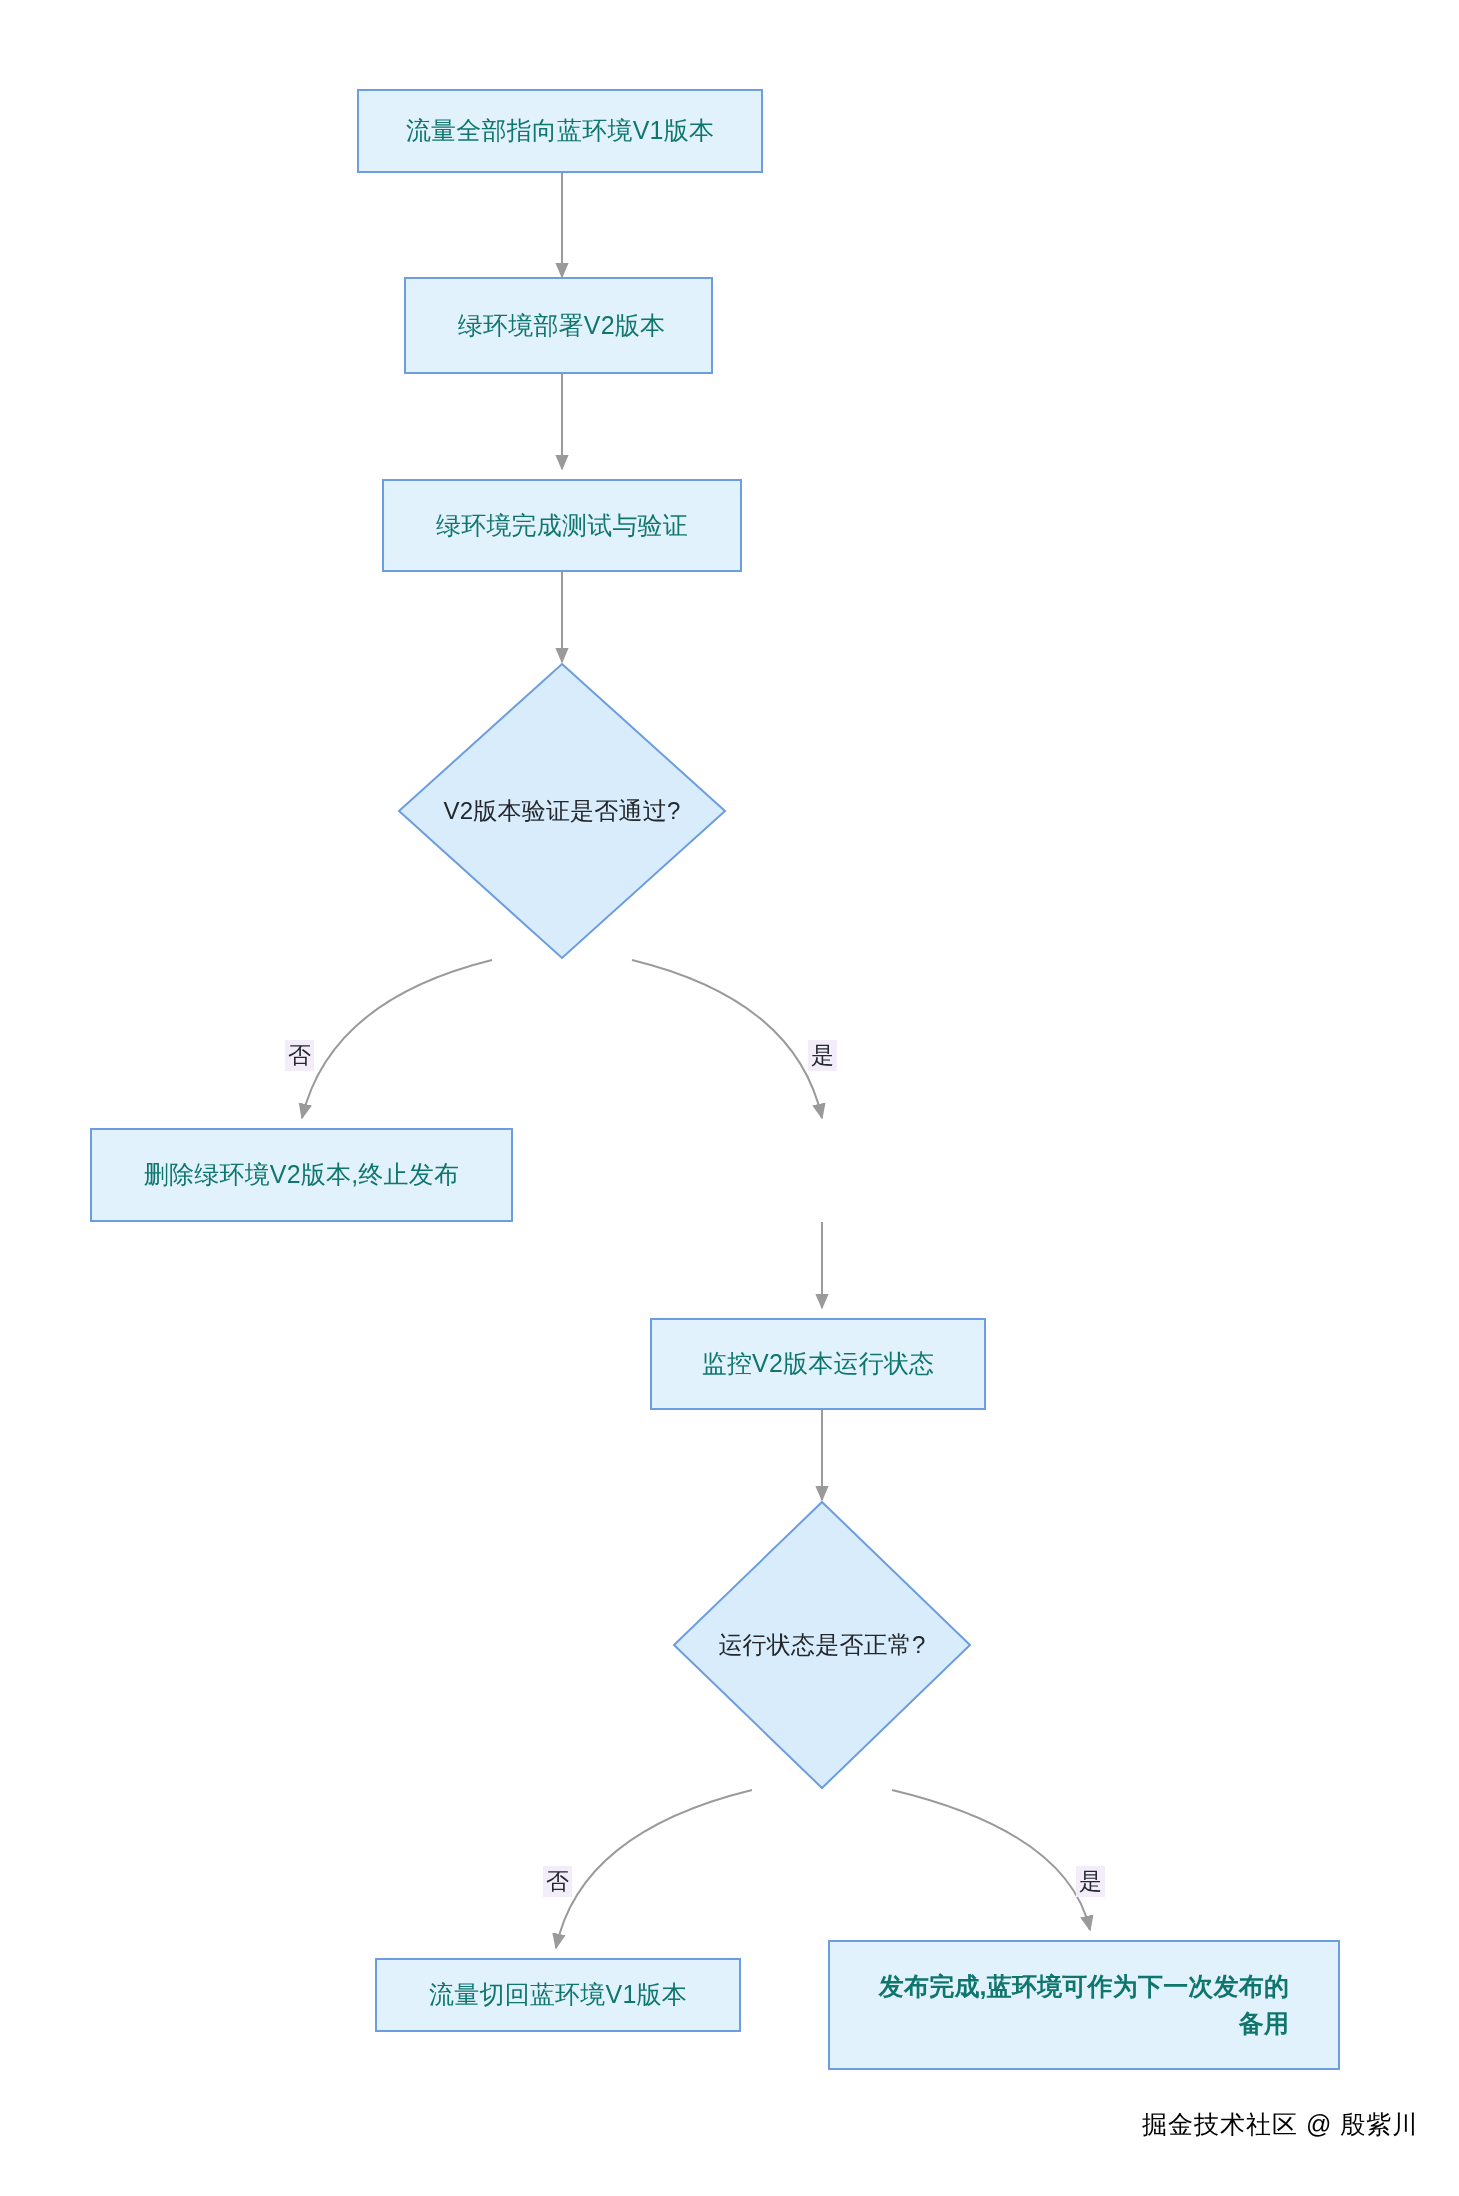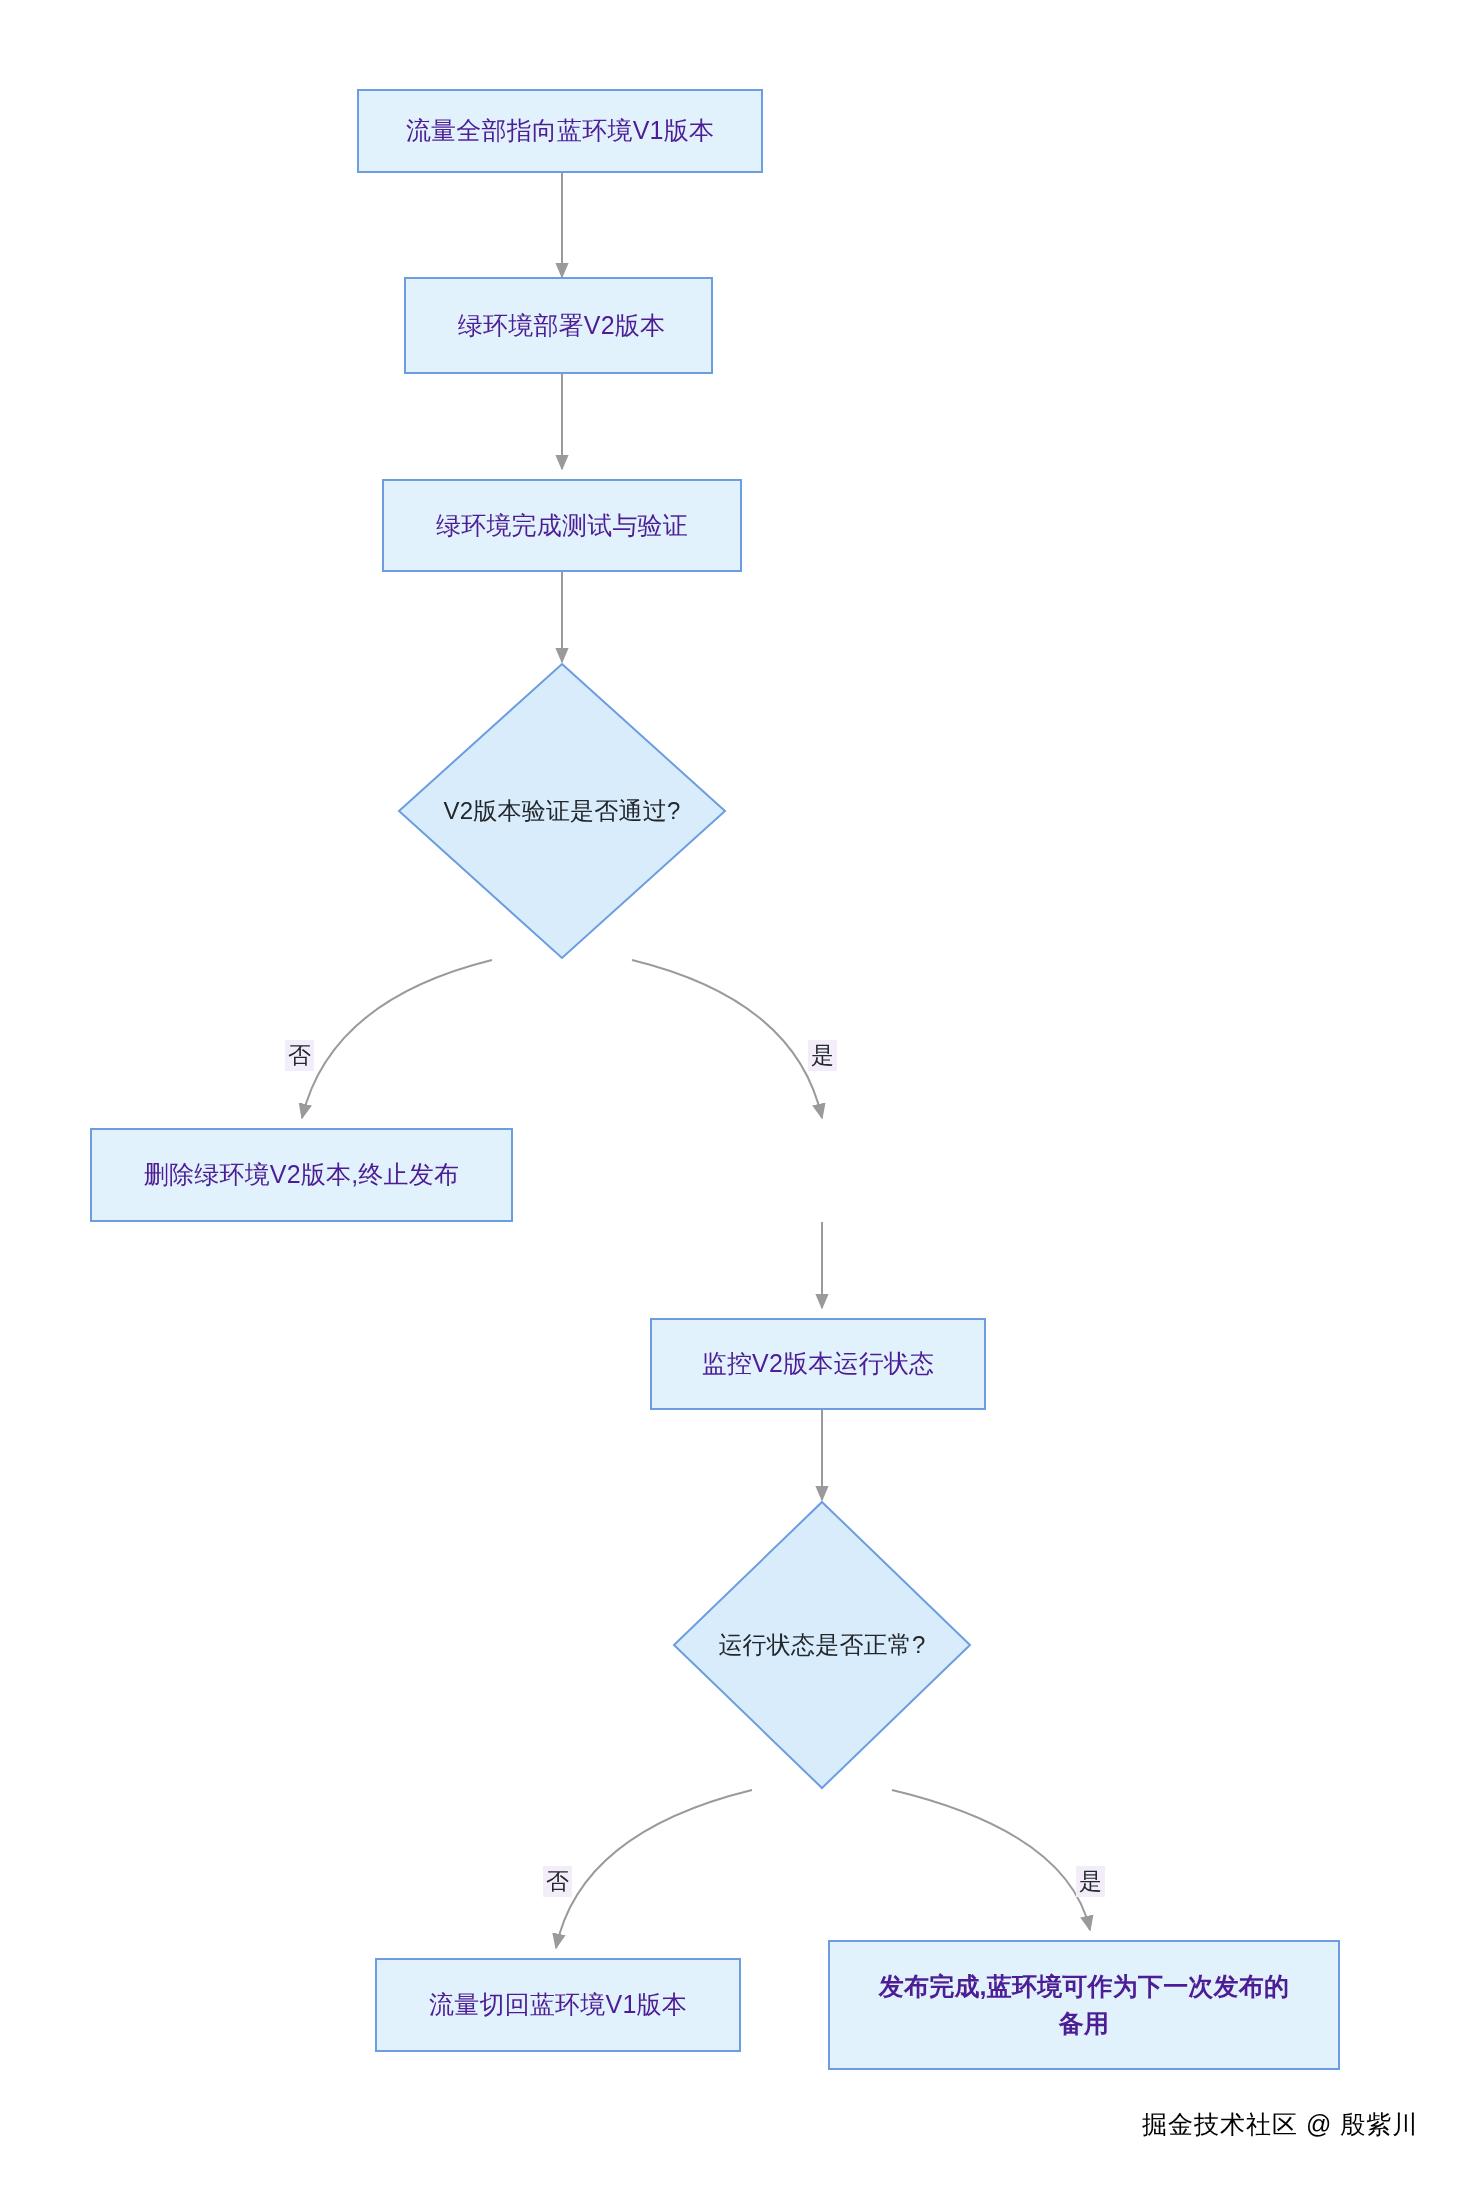--- a/index.html
+++ b/index.html
@@ -27,24 +27,24 @@
     pointer-events: none;
   }
   .node {
     position: absolute;
     box-sizing: border-box;
     background: #e2f2fd;
     border: 2px solid #6b9de0;
     display: flex;
     align-items: center;
     justify-content: center;
-    text-align: center;
+    text-align: right;
     font-size: 25px;
     line-height: 1.5;
-    color: #4c1d95;
+    color: #0f766e;
     letter-spacing: 0.2px;
     padding: 4px 14px;
   }
   .diamond-wrap {
     position: absolute;
     display: flex;
     align-items: center;
     justify-content: center;
   }
   .diamond-shape {
@@ -163,21 +163,21 @@
   <div class="diamond-wrap" style="left:672px; top:1500px; width:300px; height:290px;">
     <svg class="diamond-shape" viewBox="0 0 300 290" preserveAspectRatio="none" xmlns="http://www.w3.org/2000/svg">
       <polygon points="150,2 298,145 150,288 2,145" fill="#d8ecfb" stroke="#6b9de0" stroke-width="2"></polygon>
     </svg>
     <span class="diamond-label">运行状态是否正常?</span>
   </div>
 
   <div class="edge-label" style="left:543px; top:1866px;">否</div>
   <div class="edge-label" style="left:1076px; top:1866px;">是</div>
 
-  <div class="node" style="left:375px; top:1958px; width:366px; height:94px;">
+  <div class="node" style="left:375px; top:1958px; width:366px; height:74px;">
     <span>流量切回蓝环境V1版本</span>
   </div>
 
   <div class="node" style="left:828px; top:1940px; width:512px; height:130px;font-weight:bold;">
     <span style="display:block;">
       <span style="display:block;">发布完成,蓝环境可作为下一次发布的</span>
       <span style="display:block;">备用</span>
     </span>
   </div>
 

